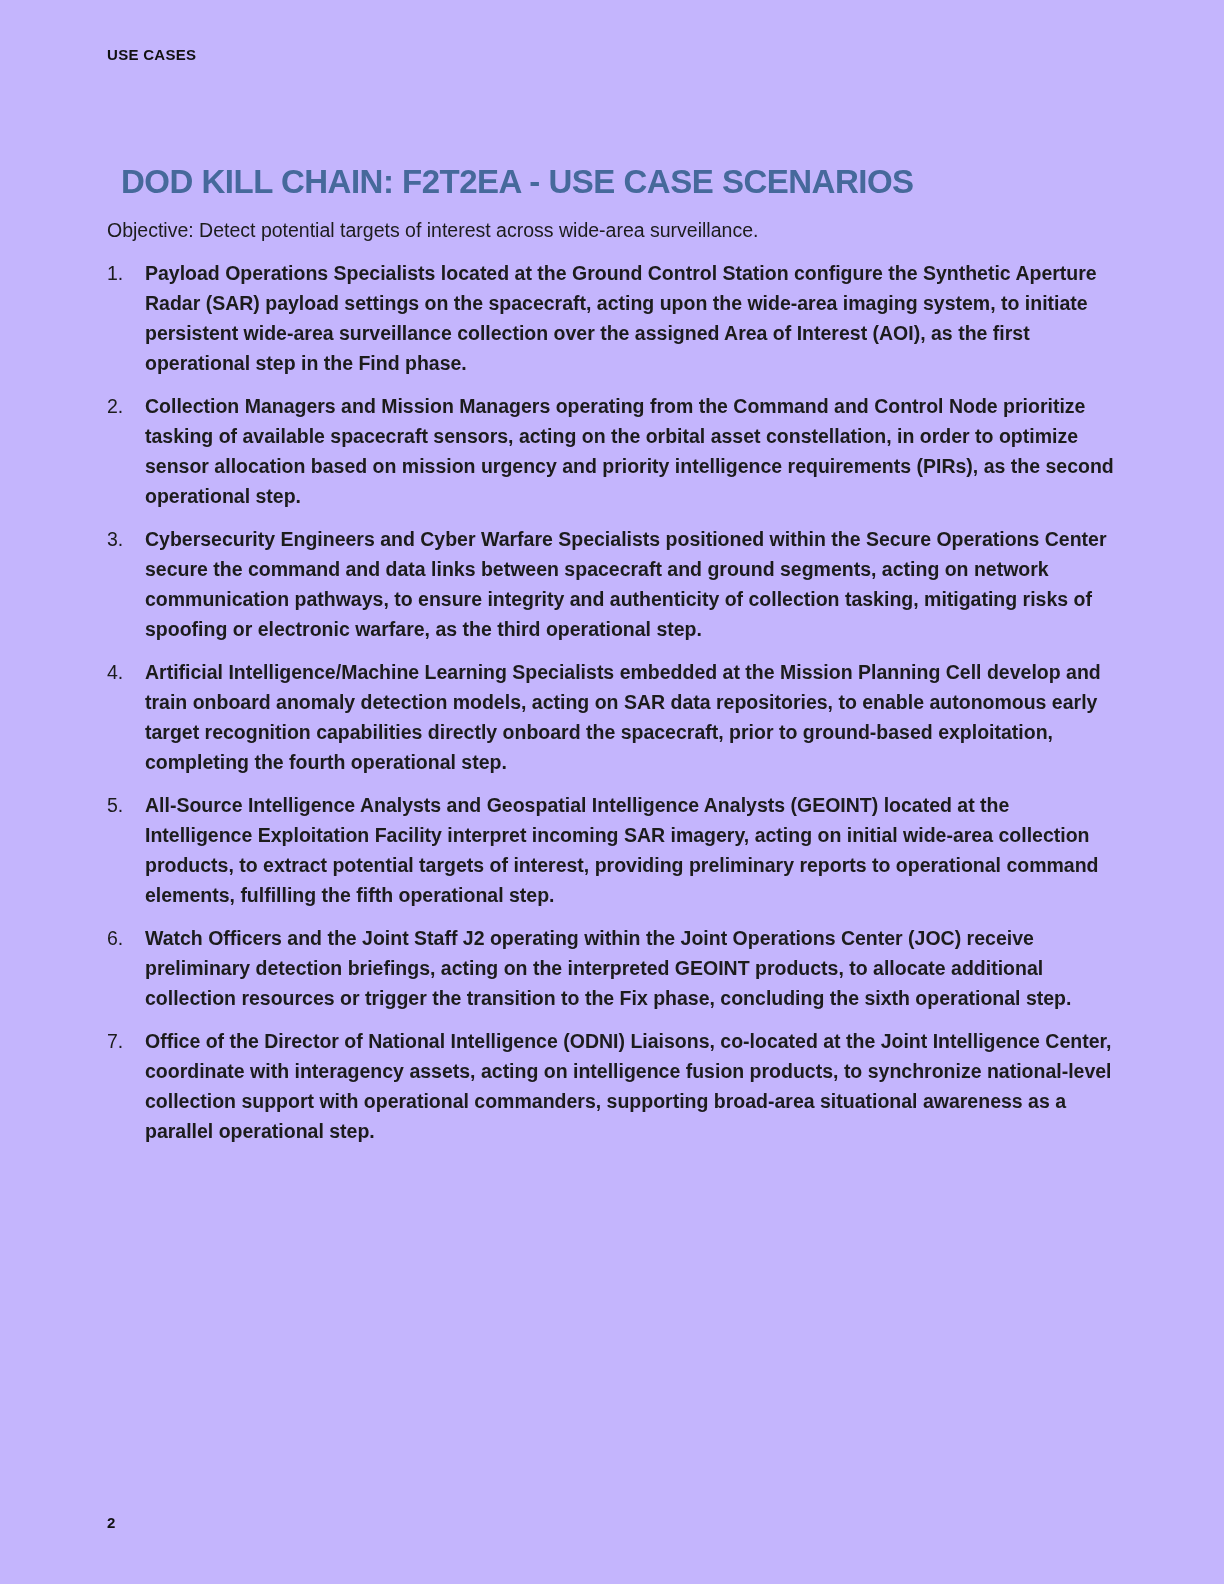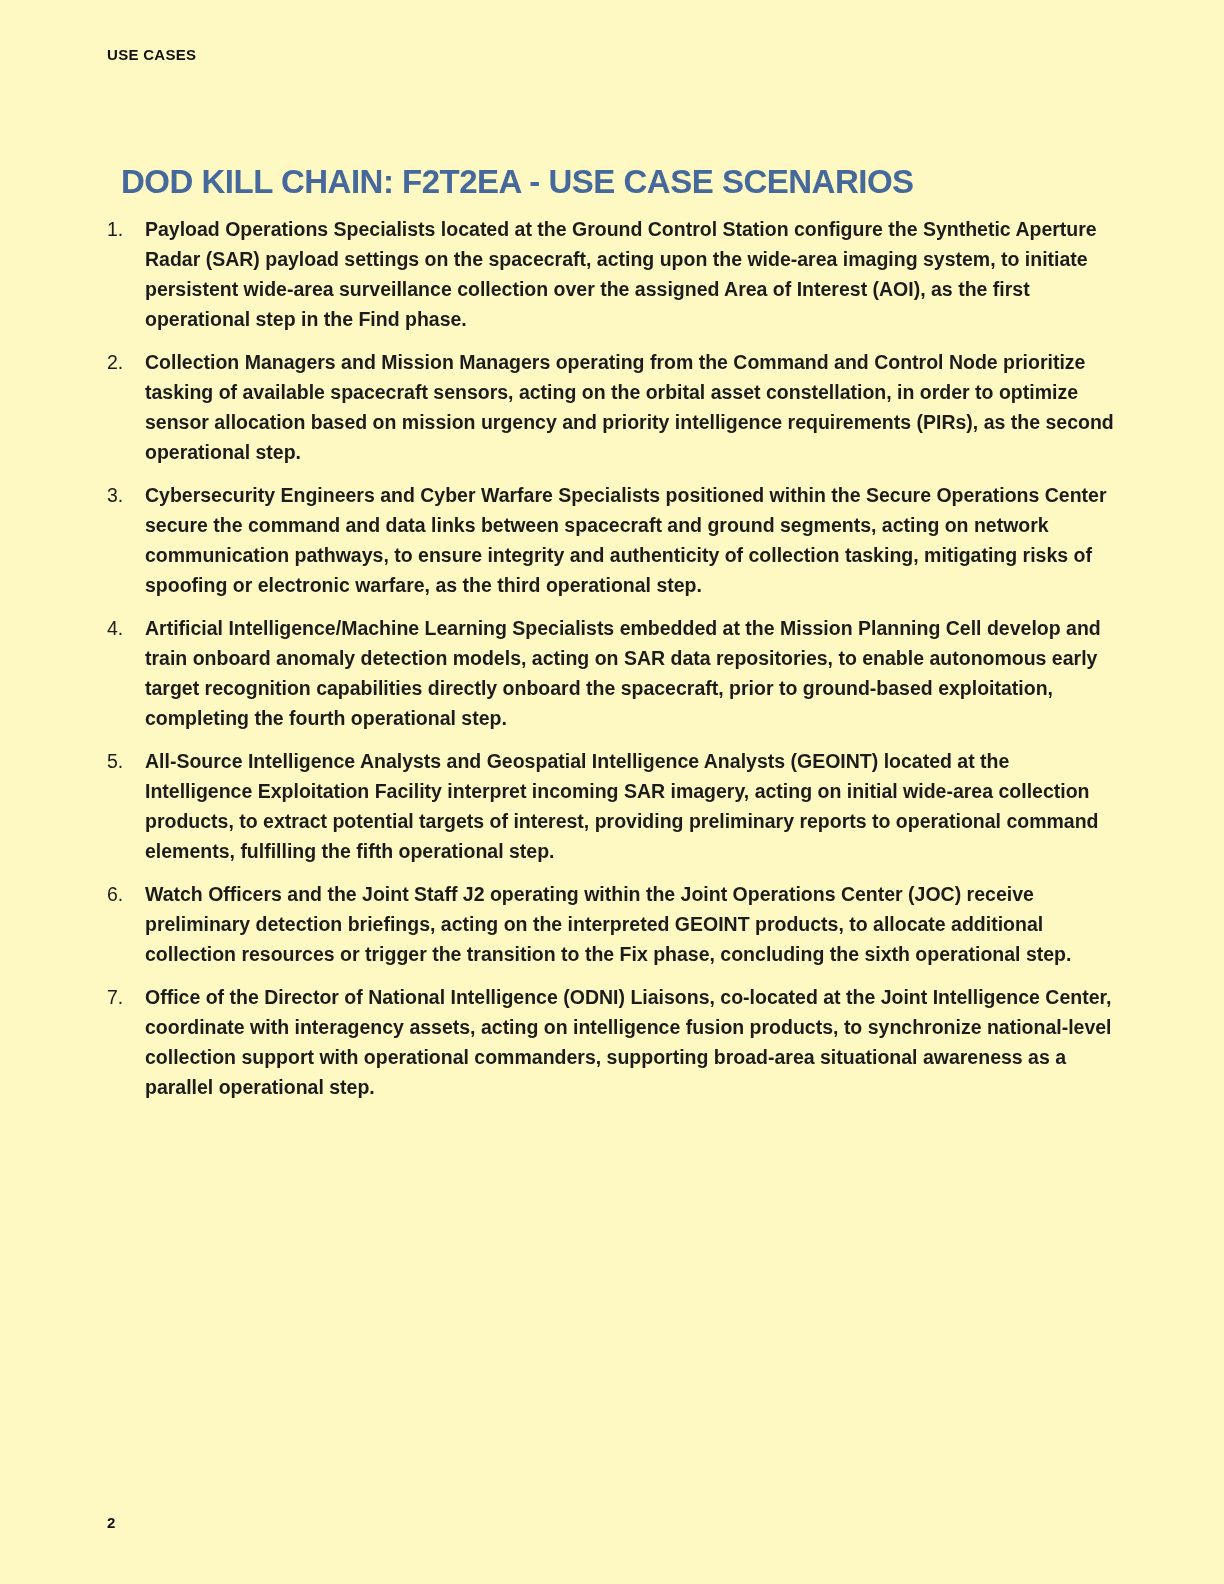--- a/index.html
+++ b/index.html
@@ -4,21 +4,21 @@
 <style>
   html, body {
     margin: 0;
     padding: 0;
     background: #ffffff;
   }
   .page {
     position: relative;
     width: 1224px;
     height: 1584px;
-    background: #fef9c3;
+    background: #c4b5fd;
     font-family: "Liberation Sans", sans-serif;
     color: #1c1c1c;
     box-sizing: border-box;
     overflow: hidden;
   }
   .running-header {
     position: absolute;
     top: 46px;
     left: 107px;
     font-size: 15px;
@@ -105,20 +105,21 @@
 
 <div class="page">
 
   <div class="running-header">USE CASES</div>
 
   <div class="content">
 
     <h1 class="doc-title">DOD KILL CHAIN: F2T2EA - USE CASE SCENARIOS</h1>
 
 
+    <p class="objective">Objective: Detect potential targets of interest across wide-area surveillance.</p>
 
     <ol class="steps">
       <li>
         <span class="num">1.</span>
         <span class="txt">Payload Operations Specialists located at the Ground Control Station configure the Synthetic Aperture Radar (SAR) payload settings on the spacecraft, acting upon the wide-area imaging system, to initiate persistent wide-area surveillance collection over the assigned Area of Interest (AOI), as the first operational step in the Find phase.</span>
       </li>
       <li>
         <span class="num">2.</span>
         <span class="txt">Collection Managers and Mission Managers operating from the Command and Control Node prioritize tasking of available spacecraft sensors, acting on the orbital asset constellation, in order to optimize sensor allocation based on mission urgency and priority intelligence requirements (PIRs), as the second operational step.</span>
       </li>

